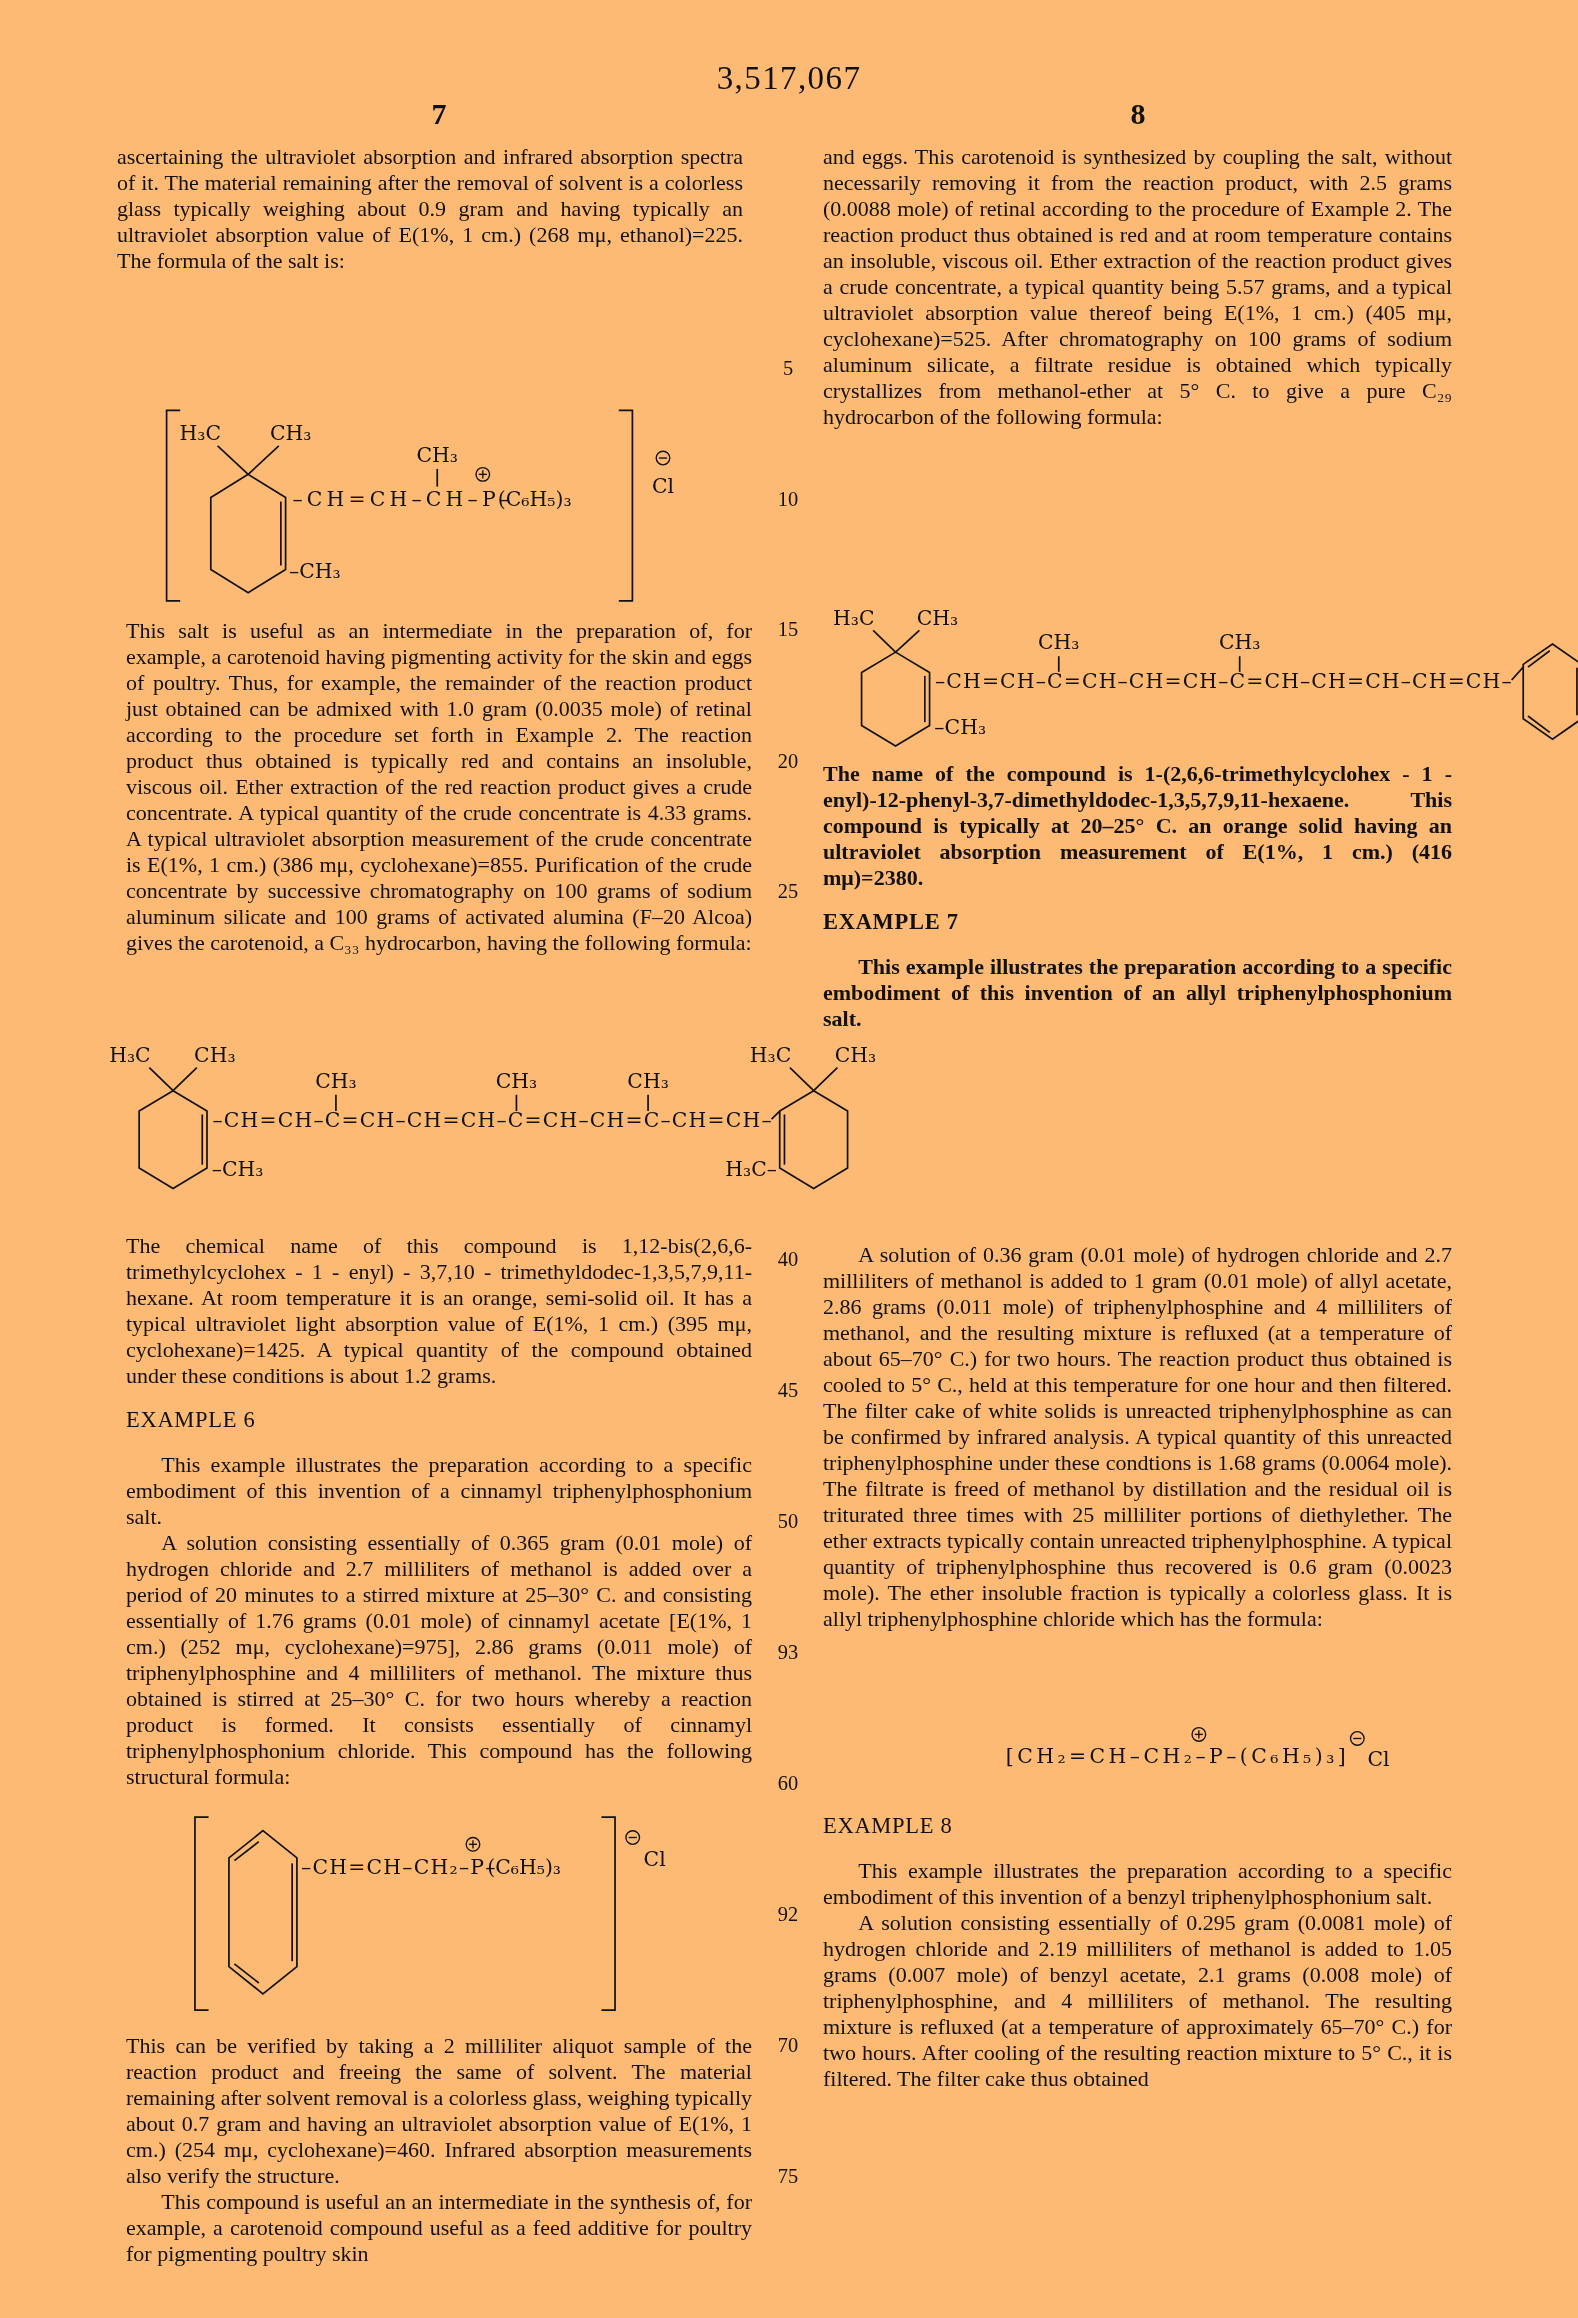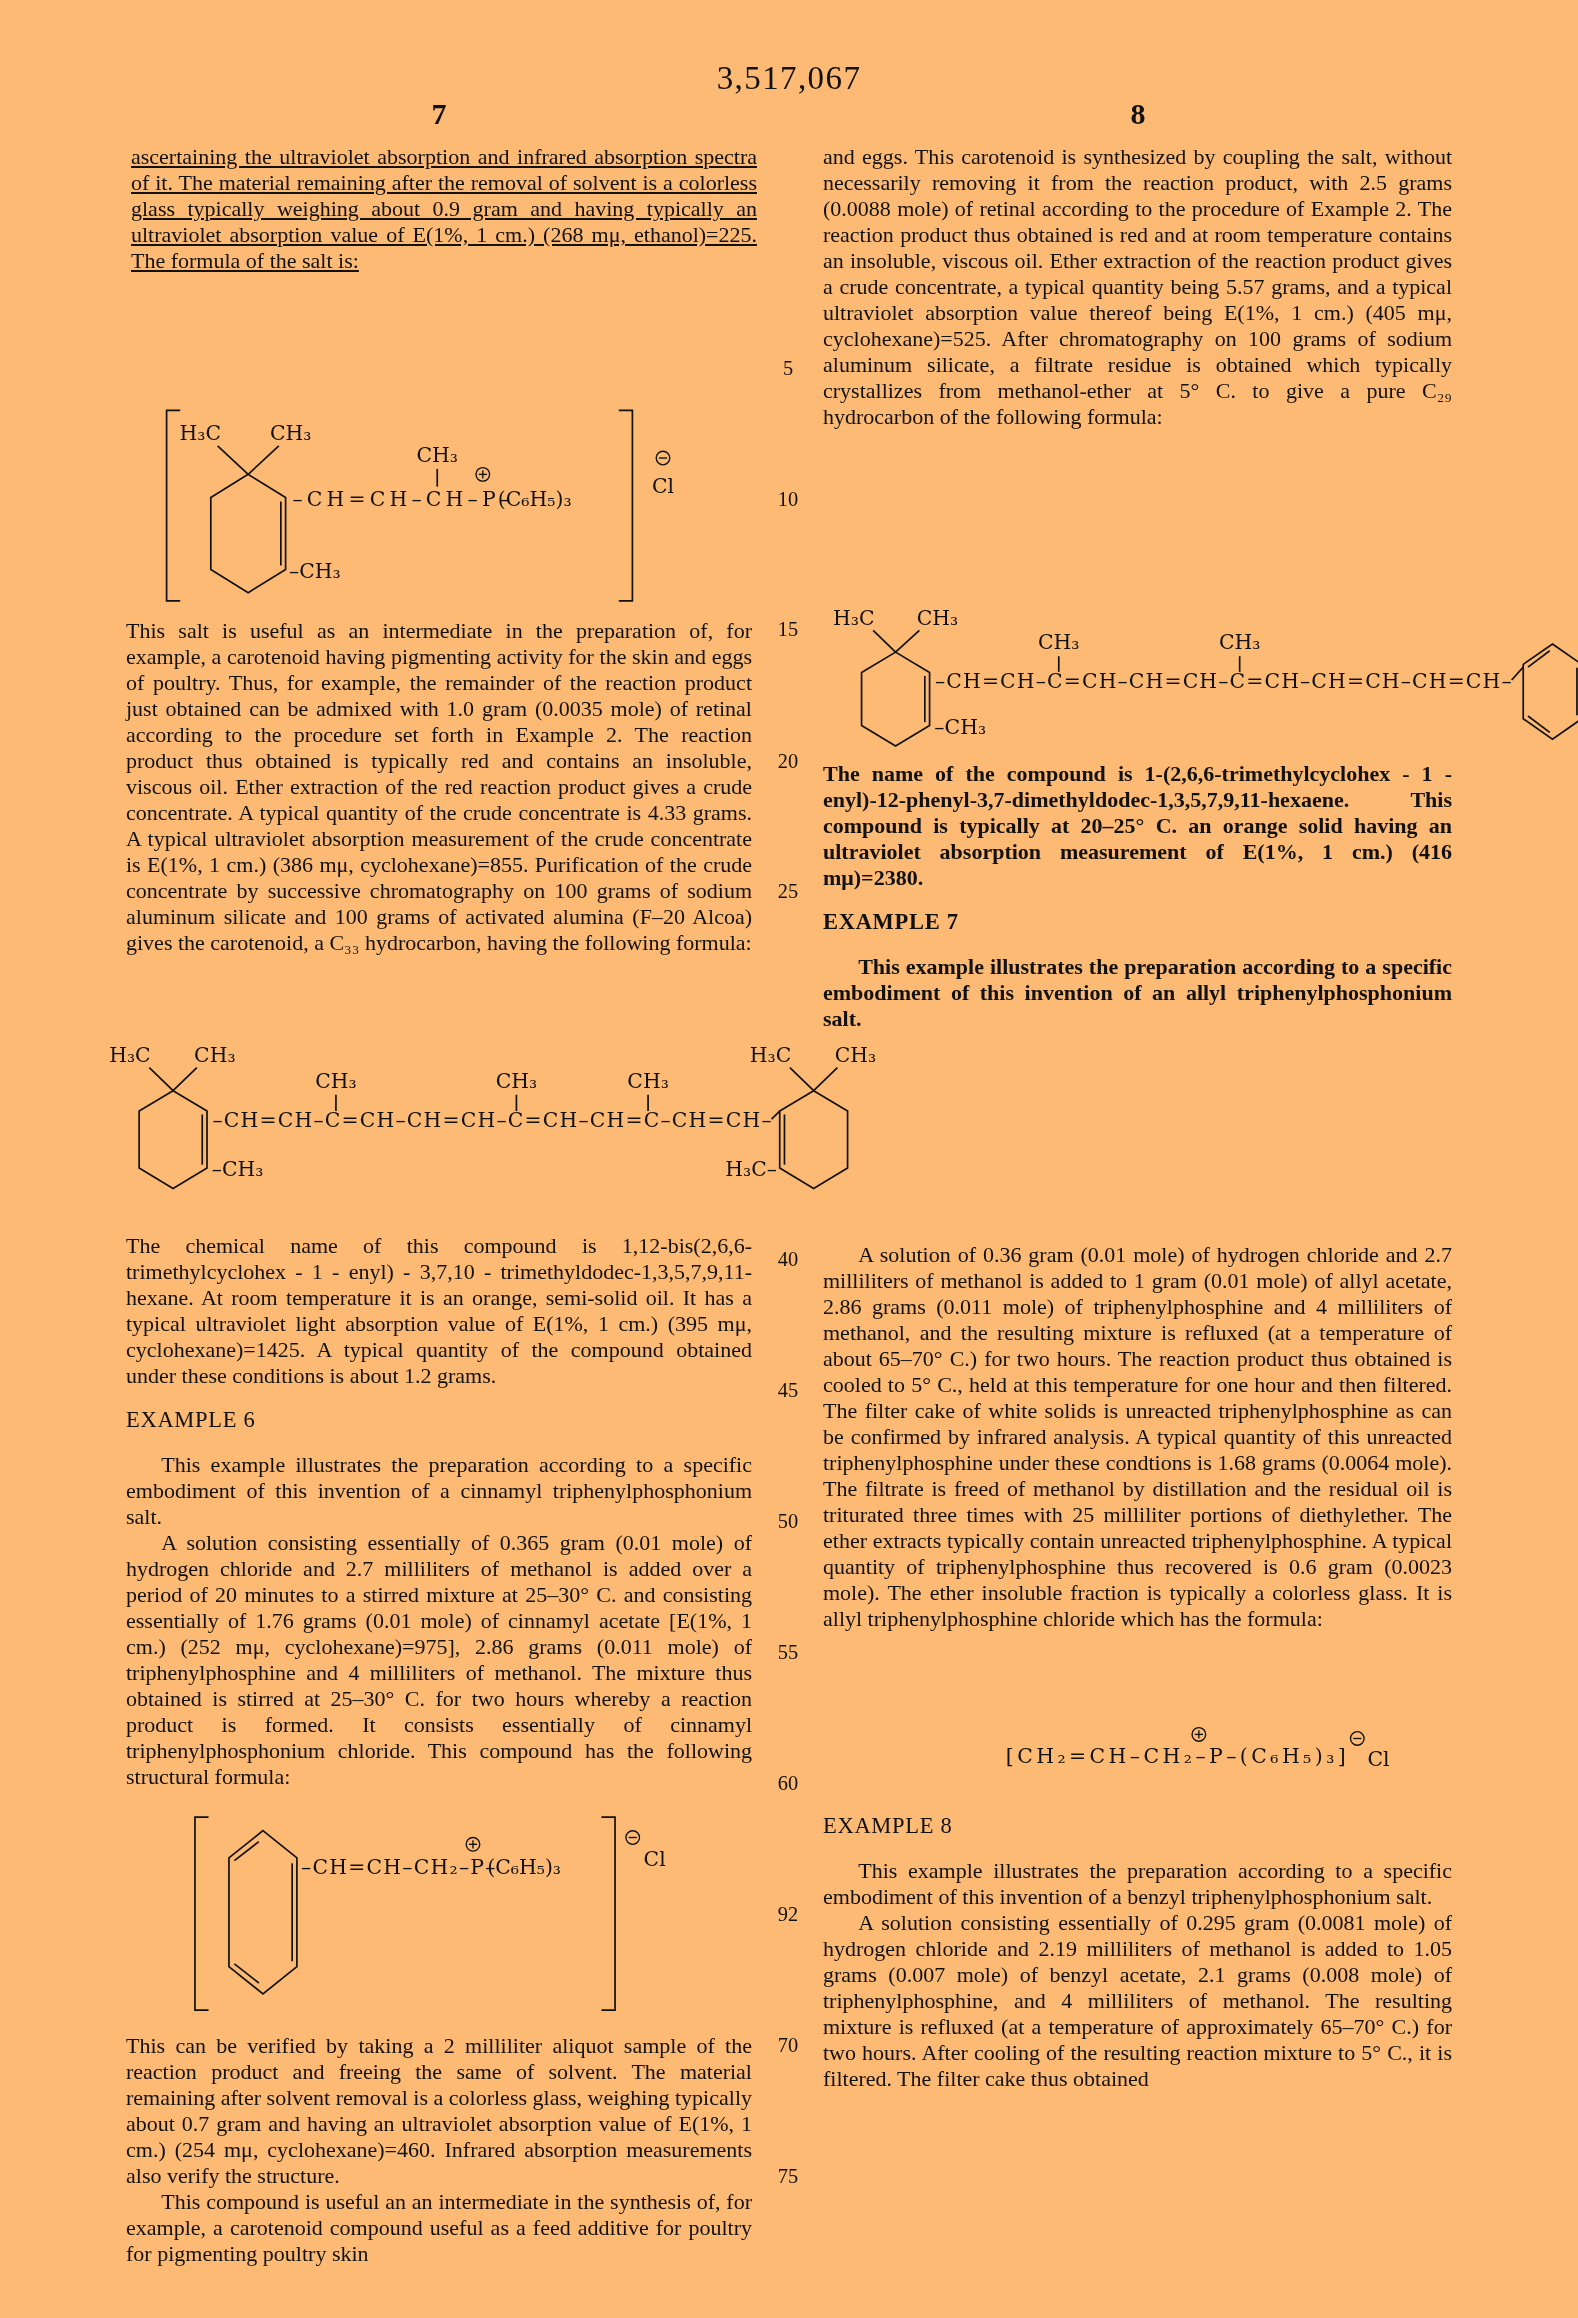--- a/index.html
+++ b/index.html
@@ -56,27 +56,27 @@
   <div class="colnum right">8</div>
 
   <div class="gutter-num" style="top:357px">5</div>
   <div class="gutter-num" style="top:488px">10</div>
   <div class="gutter-num" style="top:618px">15</div>
   <div class="gutter-num" style="top:750px">20</div>
   <div class="gutter-num" style="top:880px">25</div>
   <div class="gutter-num" style="top:1248px">40</div>
   <div class="gutter-num" style="top:1379px">45</div>
   <div class="gutter-num" style="top:1510px">50</div>
-  <div class="gutter-num" style="top:1641px">55</div>
+  <div class="gutter-num" style="top:1641px">93</div>
   <div class="gutter-num" style="top:1772px">60</div>
   <div class="gutter-num" style="top:1903px">92</div>
   <div class="gutter-num" style="top:2034px">70</div>
   <div class="gutter-num" style="top:2165px">75</div>
 
-  <div class="block" style="left:131px; top:144px; width:626px;text-decoration:underline;">
+  <div class="block" style="left:117px; top:144px; width:626px;">
     <p>ascertaining the ultraviolet absorption and infrared absorption spectra of it. The material remaining after the removal of solvent is a colorless glass typically weighing about 0.9 gram and having typically an ultraviolet absorption value of E(1%, 1 cm.) (268 mμ, ethanol)=225. The formula of the salt is:</p>
   </div>
 
   <svg class="formula" style="left:153px; top:398px;" width="544" height="218" viewBox="0 0 800 320">
     <path class="bond" d="M40,18 L20,18 L20,298 L40,298"></path>
     <line class="bond" x1="140" y1="112" x2="95" y2="70"></line>
     <line class="bond" x1="140" y1="112" x2="185" y2="70"></line>
     <text x="100" y="62" text-anchor="end">H₃C</text>
     <text x="172" y="62">CH₃</text>
     <path class="bond" d="M140,112 L195,146 L195,252 L140,286 L85,252 L85,146 Z"></path>

